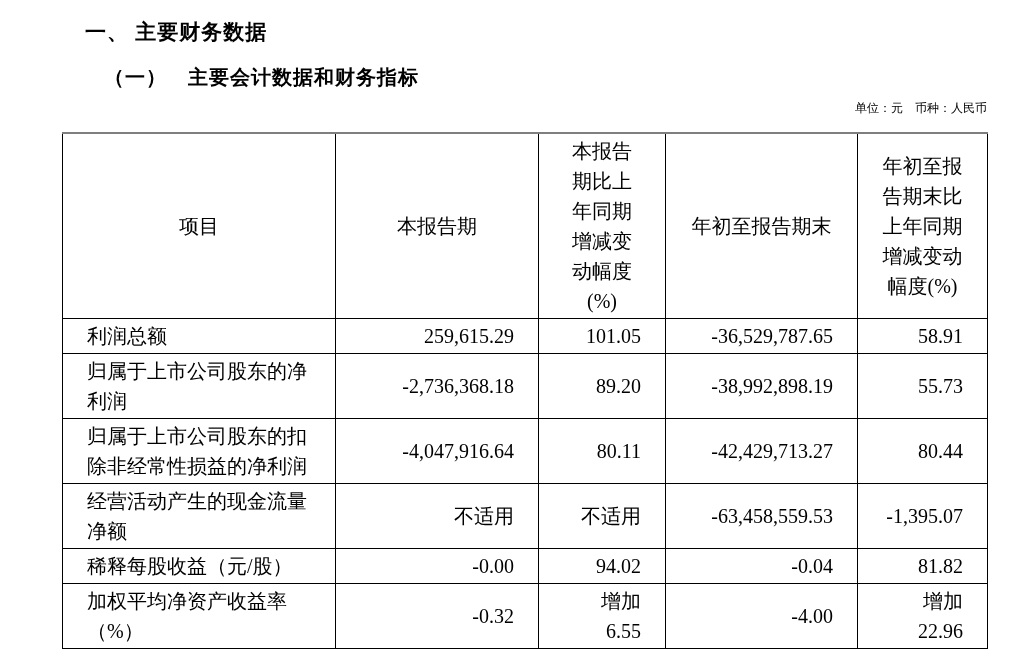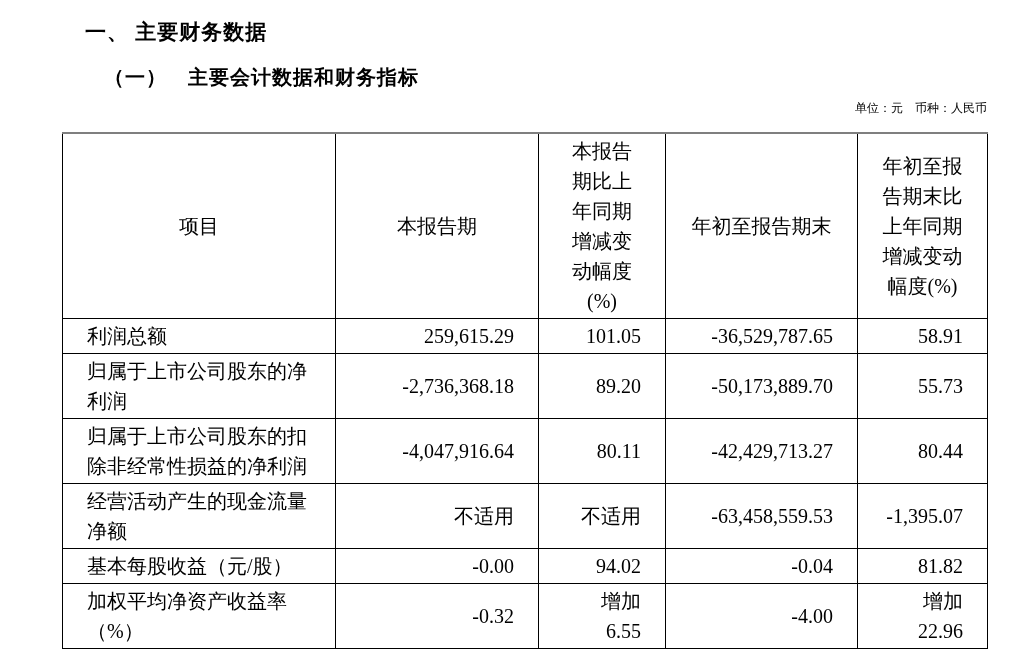--- a/index.html
+++ b/index.html
@@ -88,39 +88,39 @@
         <td class="c-item">利润总额</td>
         <td class="c-num">259,615.29</td>
         <td class="c-num">101.05</td>
         <td class="c-num">-36,529,787.65</td>
         <td class="c-num">58.91</td>
       </tr>
       <tr class="rh-2">
         <td class="c-item">归属于上市公司股东的净利润</td>
         <td class="c-num">-2,736,368.18</td>
         <td class="c-num">89.20</td>
-        <td class="c-num">-50,173,889.70</td>
+        <td class="c-num">-38,992,898.19</td>
         <td class="c-num">55.73</td>
       </tr>
       <tr class="rh-2">
         <td class="c-item">归属于上市公司股东的扣除非经常性损益的净利润</td>
         <td class="c-num">-4,047,916.64</td>
         <td class="c-num">80.11</td>
         <td class="c-num">-42,429,713.27</td>
         <td class="c-num">80.44</td>
       </tr>
       <tr class="rh-2">
         <td class="c-item">经营活动产生的现金流量净额</td>
         <td class="c-num">不适用</td>
         <td class="c-num">不适用</td>
         <td class="c-num">-63,458,559.53</td>
         <td class="c-num">-1,395.07</td>
       </tr>
       <tr class="rh-1">
-        <td class="c-item">基本每股收益（元/股）</td>
+        <td class="c-item">稀释每股收益（元/股）</td>
         <td class="c-num">-0.00</td>
         <td class="c-num">94.02</td>
         <td class="c-num">-0.04</td>
         <td class="c-num">81.82</td>
       </tr>
       <tr class="rh-1">
         <td class="c-item">加权平均净资产收益率（%）</td>
         <td class="c-num">-0.32</td>
         <td class="c-num">增加 6.55</td>
         <td class="c-num">-4.00</td>

